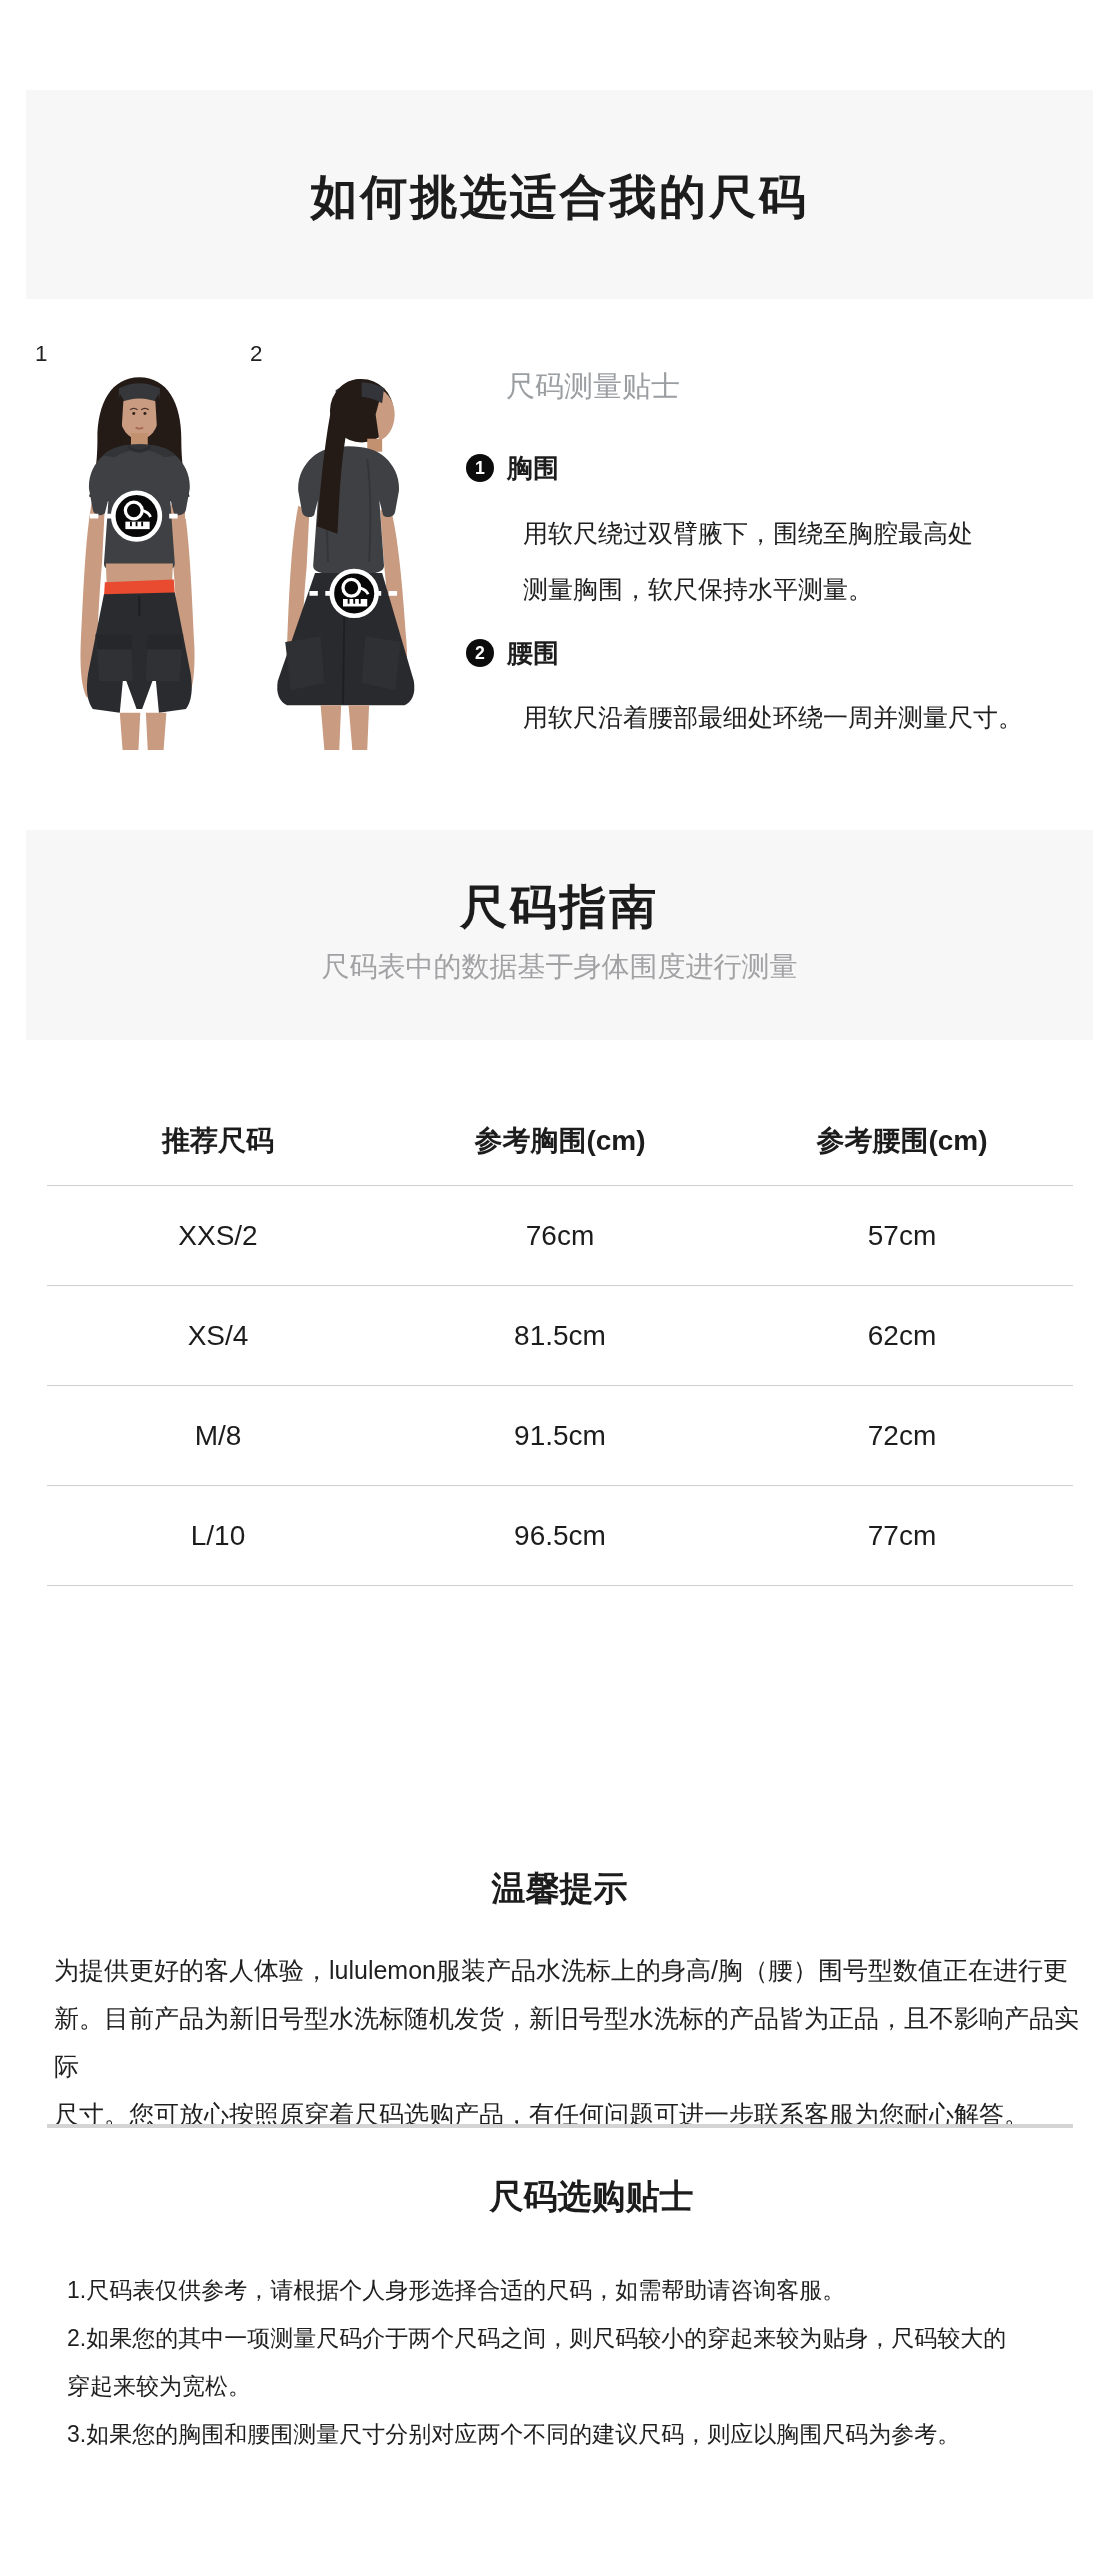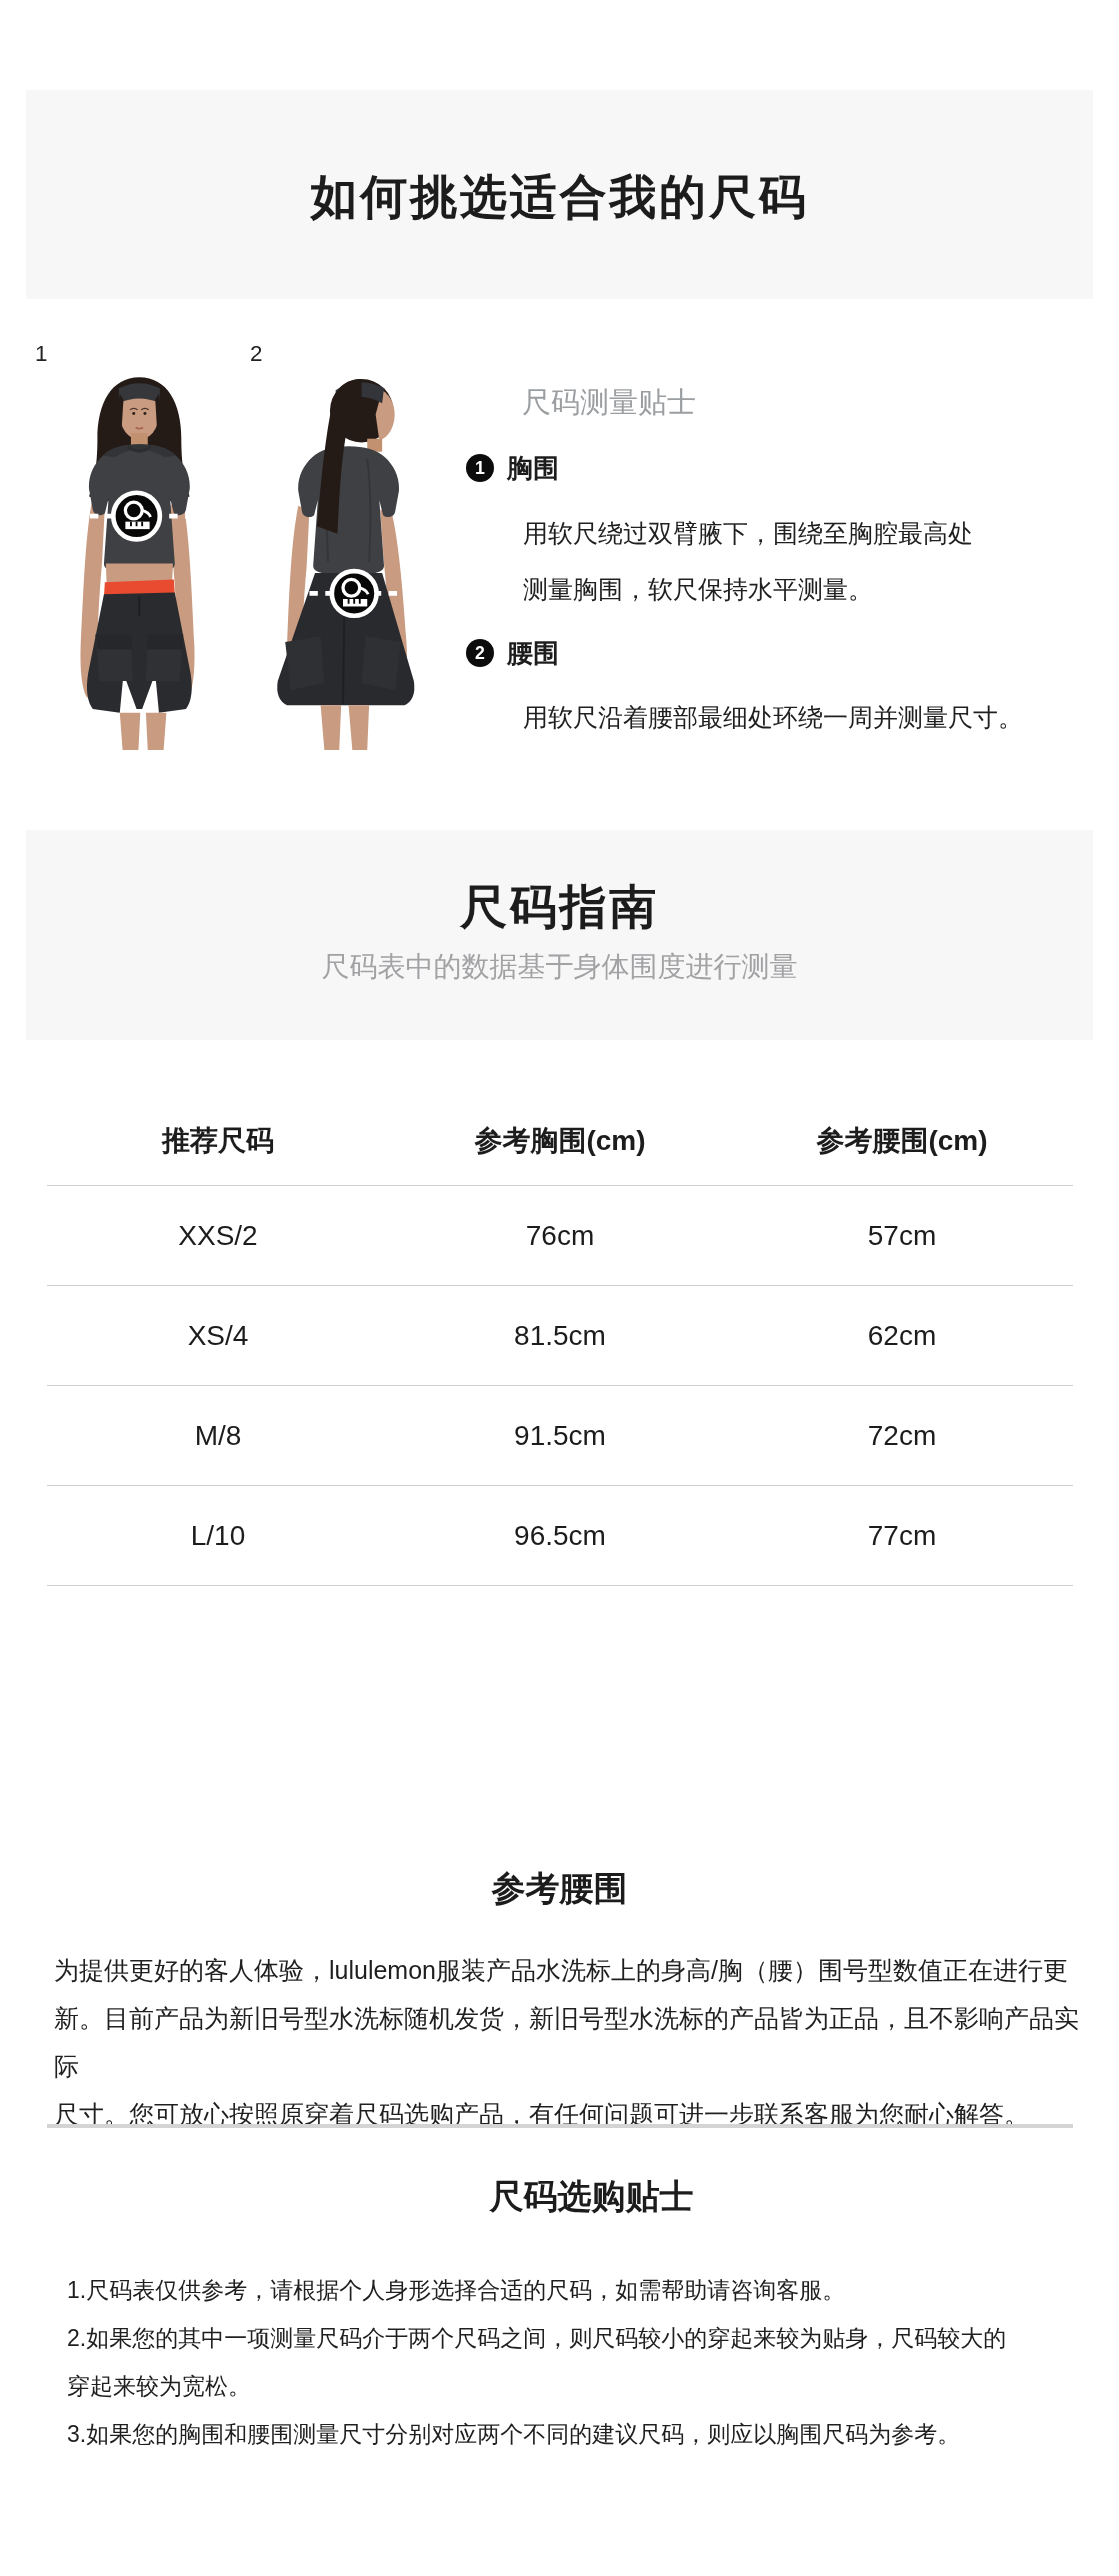--- a/index.html
+++ b/index.html
@@ -126,21 +126,21 @@
       <g>
         <circle cx="118" cy="244" r="24" fill="#070707" stroke="#ffffff" stroke-width="5"></circle>
         <circle cx="115" cy="238" r="9" fill="none" stroke="#ffffff" stroke-width="3.5"></circle>
         <path d="M124,238 q7,2 9,7" stroke="#ffffff" stroke-width="3" fill="none"></path>
         <rect x="106" y="250" width="26" height="8" fill="#ffffff"></rect>
         <path d="M112,250 v5 M118,250 v5 M124,250 v5" stroke="#070707" stroke-width="2"></path>
       </g>
     </svg>
   </div>
 
-  <h2 id="measure-title" style="margin:16px;font-weight:normal;">尺码测量贴士</h2>
+  <h2 id="measure-title" style="margin:0;font-weight:normal;">尺码测量贴士</h2>
 
   <div class="badge" id="badge1">1</div>
   <div class="tip-label" id="tip1-label">胸围</div>
   <p class="tip-body" id="tip1-body">用软尺绕过双臂腋下，围绕至胸腔最高处
 测量胸围，软尺保持水平测量。</p>
 
   <div class="badge" id="badge2">2</div>
   <div class="tip-label" id="tip2-label">腰围</div>
   <p class="tip-body" id="tip2-body">用软尺沿着腰部最细处环绕一周并测量尺寸。</p>
 
@@ -170,21 +170,21 @@
       <div class="tcell">91.5cm</div>
       <div class="tcell">72cm</div>
     </div>
     <div class="trow">
       <div class="tcell">L/10</div>
       <div class="tcell">96.5cm</div>
       <div class="tcell">77cm</div>
     </div>
   </div>
 
-  <h2 class="center-head" id="notice-title">参考腰围</h2>
+  <h2 class="center-head" id="notice-title">温馨提示</h2>
   <p id="notice-body">为提供更好的客人体验，lululemon服装产品水洗标上的身高/胸（腰）围号型数值正在进行更
 新。目前产品为新旧号型水洗标随机发货，新旧号型水洗标的产品皆为正品，且不影响产品实际
 尺寸。您可放心按照原穿着尺码选购产品，有任何问题可进一步联系客服为您耐心解答。</p>
 
   <div id="divider"></div>
 
   <h2 class="center-head" id="purchase-title">尺码选购贴士</h2>
   <div id="purchase-list">
     <p>1.尺码表仅供参考，请根据个人身形选择合适的尺码，如需帮助请咨询客服。</p>
     <p>2.如果您的其中一项测量尺码介于两个尺码之间，则尺码较小的穿起来较为贴身，尺码较大的

